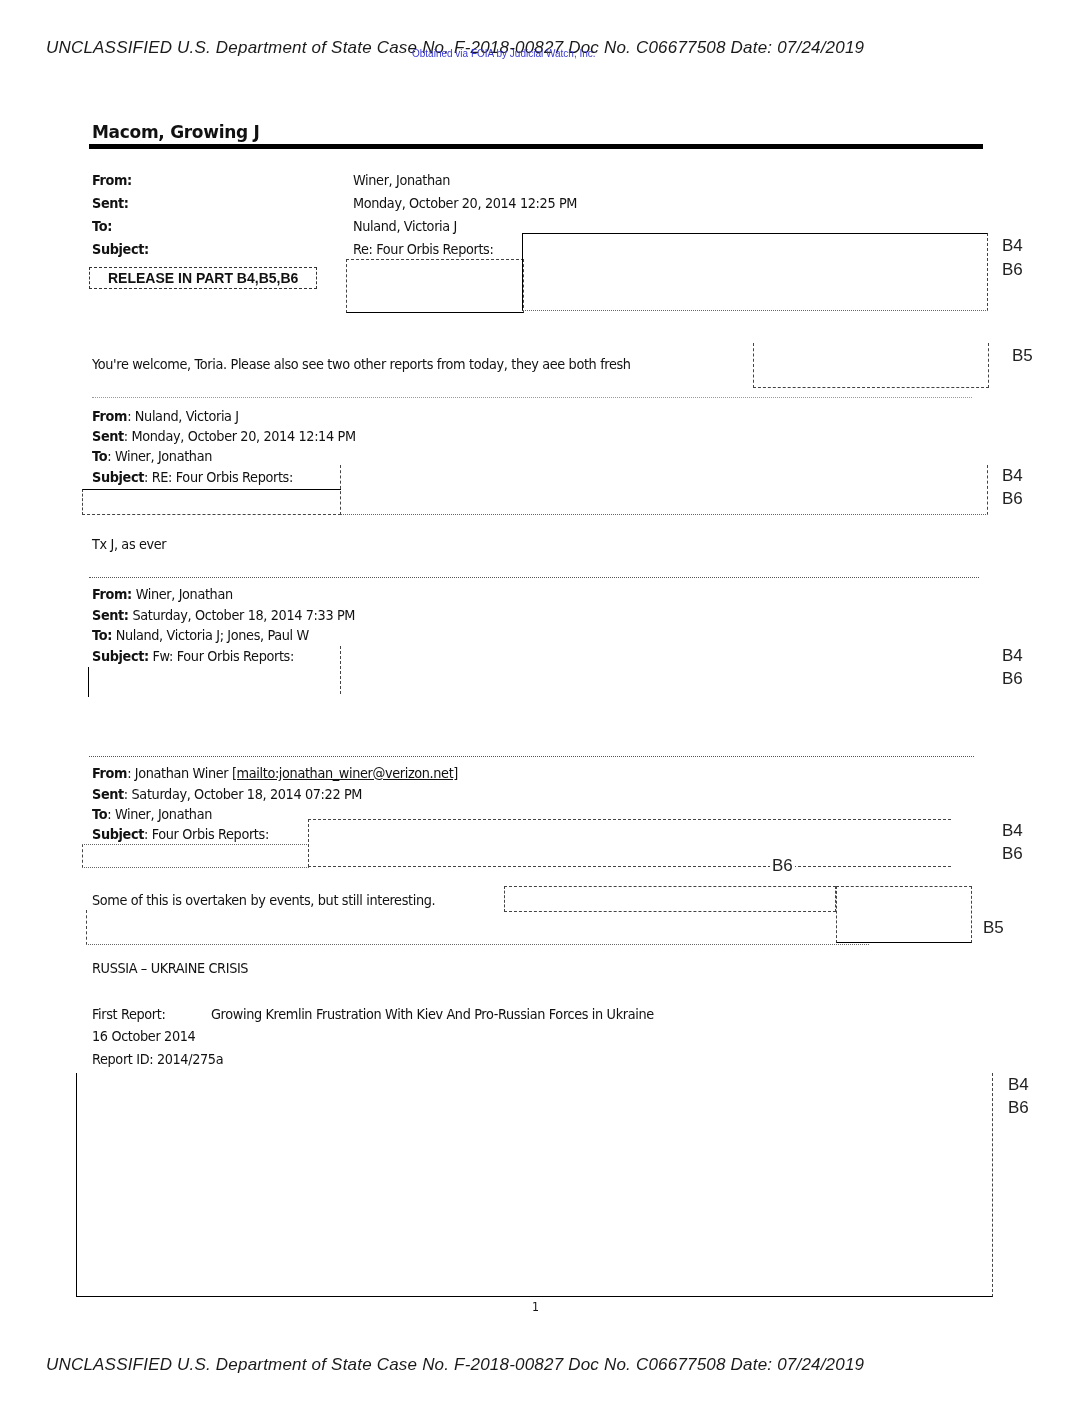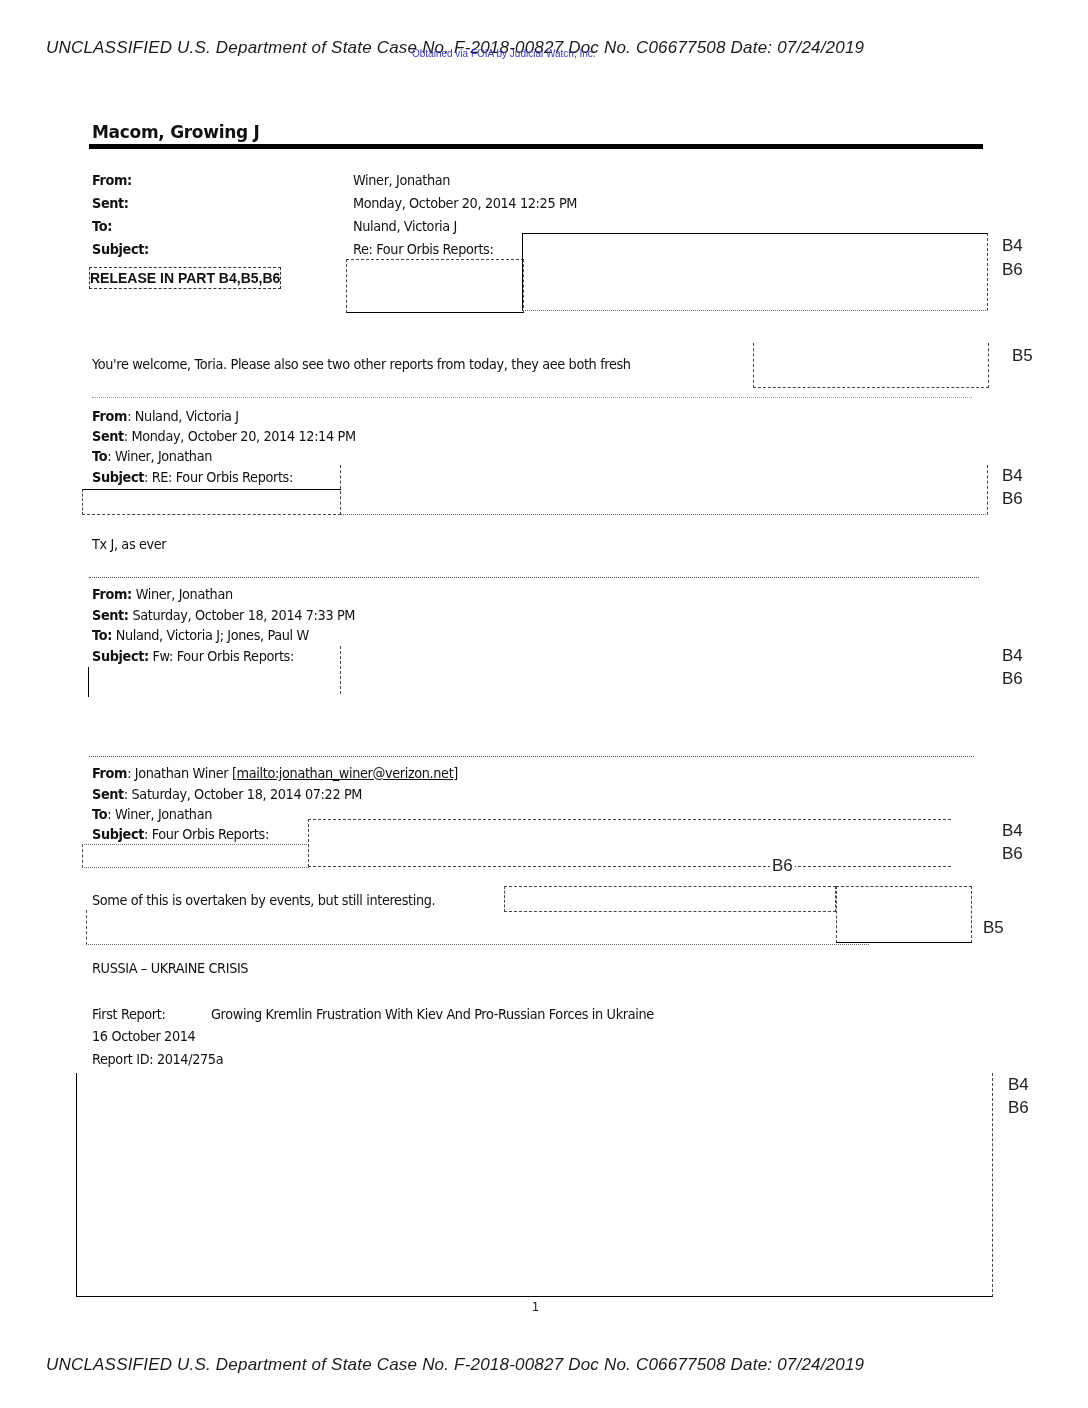--- a/index.html
+++ b/index.html
@@ -7,21 +7,21 @@
     .abs { position: absolute; }
     .banner { font-family: "Liberation Sans", sans-serif; font-size: 17px; letter-spacing: 0.2px; white-space: nowrap; color: #1a1a1a; font-style: italic; }
     .foia { font-family: "Liberation Sans", sans-serif; font-size: 10px; color: #3a3ad0; white-space: nowrap; }
     .title { font-family: "DejaVu Sans", sans-serif; font-size: 17px; font-weight: bold; letter-spacing: -0.3px; }
     .rule { background: #000; height: 5px; }
     .t { font-family: "DejaVu Sans", sans-serif; font-size: 14px; white-space: nowrap; letter-spacing: -0.4px; transform: scaleX(0.92); transform-origin: left; }
     .b { font-weight: bold; }
     .code { font-family: "Liberation Sans", sans-serif; font-size: 17px; color: #222; white-space: nowrap; }
     .dash { border: 1px dashed #444; }
     .dotline { border-top: 1px dotted #555; height: 0; }
-    .release { font-family: "Liberation Sans", sans-serif; font-weight: bold; font-size: 14px; border: 1px dashed #333; padding: 2px 0; white-space: nowrap; }
+    .release { font-family: "Liberation Sans", sans-serif; font-weight: bold; font-size: 14px; border: 1px dashed #333; padding: 2px 18px; white-space: nowrap; }
     a.mail { color: #111; text-decoration: underline; }
   </style>
 </head>
 <body>
 
 <div class="abs banner" style="left:46px; top:38px;">UNCLASSIFIED  U.S. Department of State  Case No. F-2018-00827  Doc No. C06677508  Date: 07/24/2019</div>
 <div class="abs foia" style="left:412px; top:48px;">Obtained via FOIA by Judicial Watch, Inc.</div>
 
 <div class="abs title" style="left:92px; top:122px;">Macom, Growing J</div>
 <div class="abs rule" style="left:89px; top:144px; width:894px;"></div>

